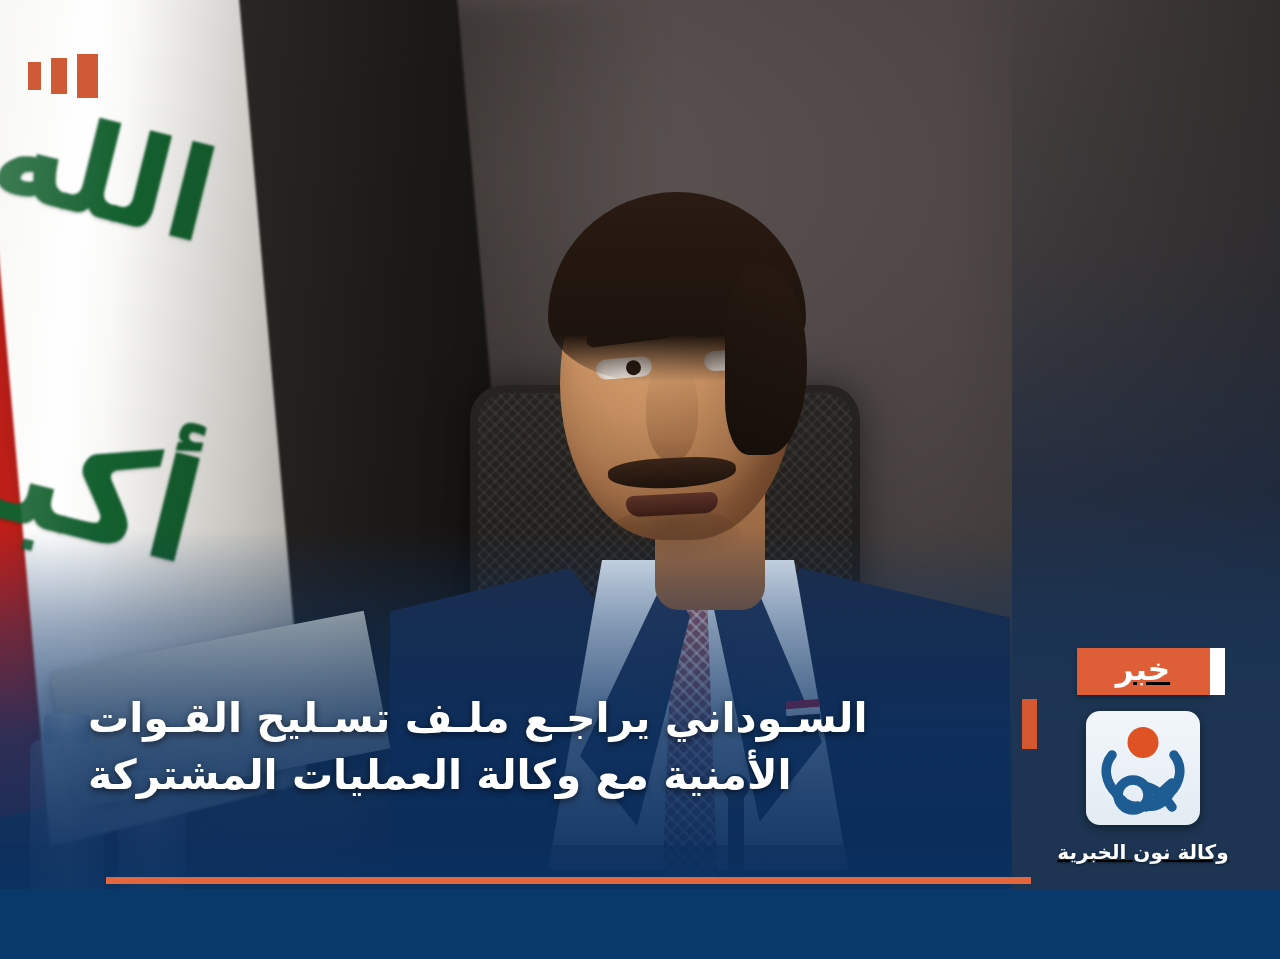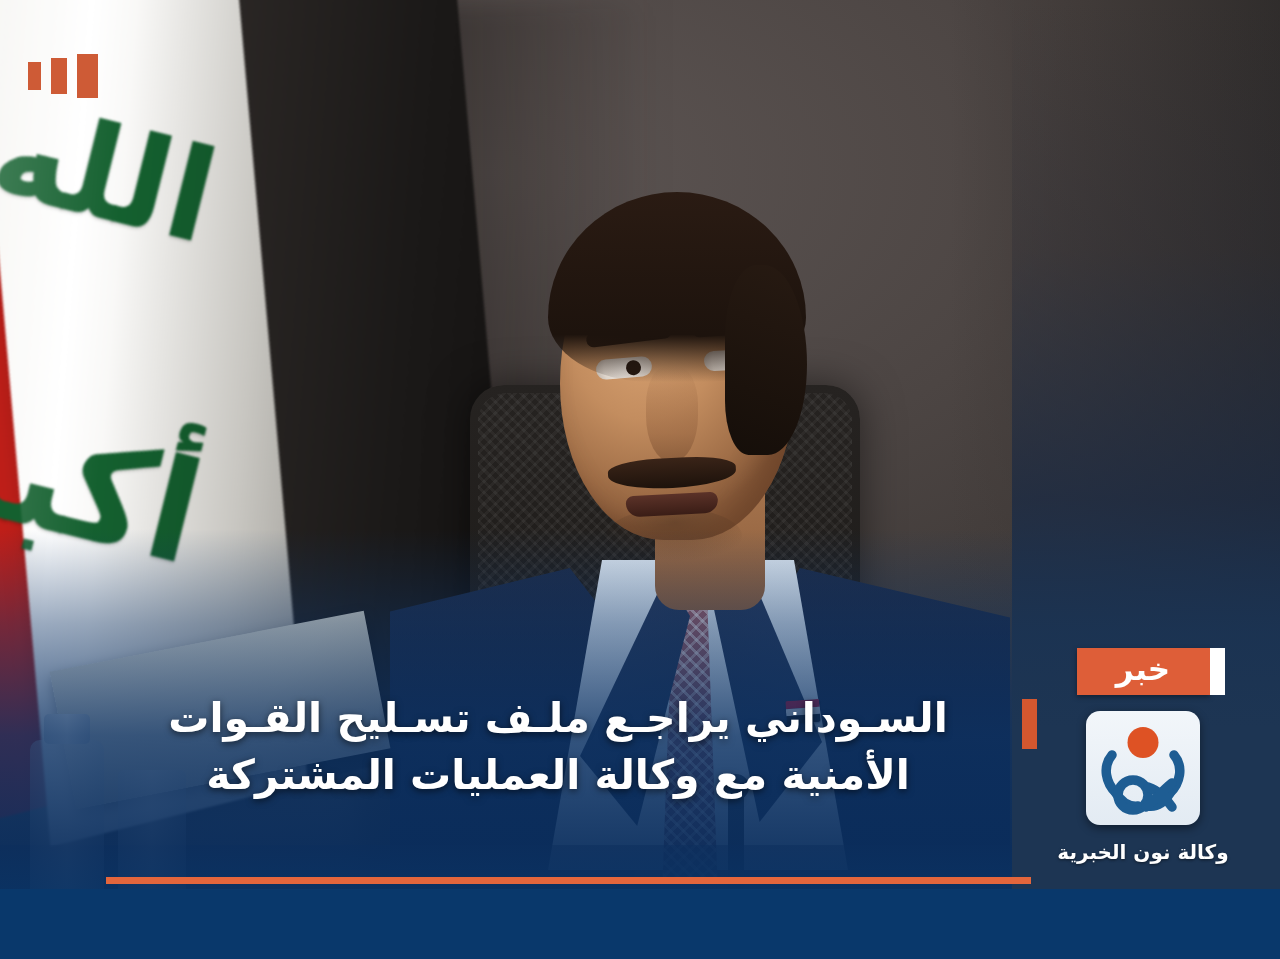--- a/index.html
+++ b/index.html
@@ -261,21 +261,21 @@
   
   .marks{position:absolute;left:28px;top:54px;display:flex;align-items:flex-start;gap:10px;}
   .marks span{display:block;background:#CE5B36;}
   .marks .m1{width:21px;height:44px;}
   .marks .m2{width:16px;height:36px;margin-top:4px;}
   .marks .m3{width:13px;height:28px;margin-top:8px;}
 
   
   .headline{
     position:absolute;right:252px;left:88px;top:690px;
-    text-align:center;
+    text-align:left;
     color:#ffffff;
     font-weight:700;
     font-size:41px;
     line-height:1.38;
     letter-spacing:0;
     text-shadow:0 2px 7px rgba(0,0,0,.6);
     direction:rtl;
   }
   .headline .l1{display:block;}
   .headline .l2{display:block;}
@@ -284,21 +284,21 @@
     background:#D4572F;
   }
   .underline{
     position:absolute;left:106px;top:877px;width:925px;height:7px;
     background:#E4663C;
   }
 
   
   .brand{
     position:absolute;right:24px;top:648px;width:226px;
-    display:flex;flex-direction:column;align-items:center;
+    display:flex;flex-direction:column;align-items:center;text-decoration:underline;
   }
   .khabar{
     position:relative;
     width:133px;height:47px;
     background:#DE5E38;
     display:flex;align-items:center;justify-content:center;
     box-shadow:0 2px 5px rgba(0,0,0,.4);
   }
   .khabar .txt{
     color:#fff;font-size:31px;font-weight:700;line-height:1;

